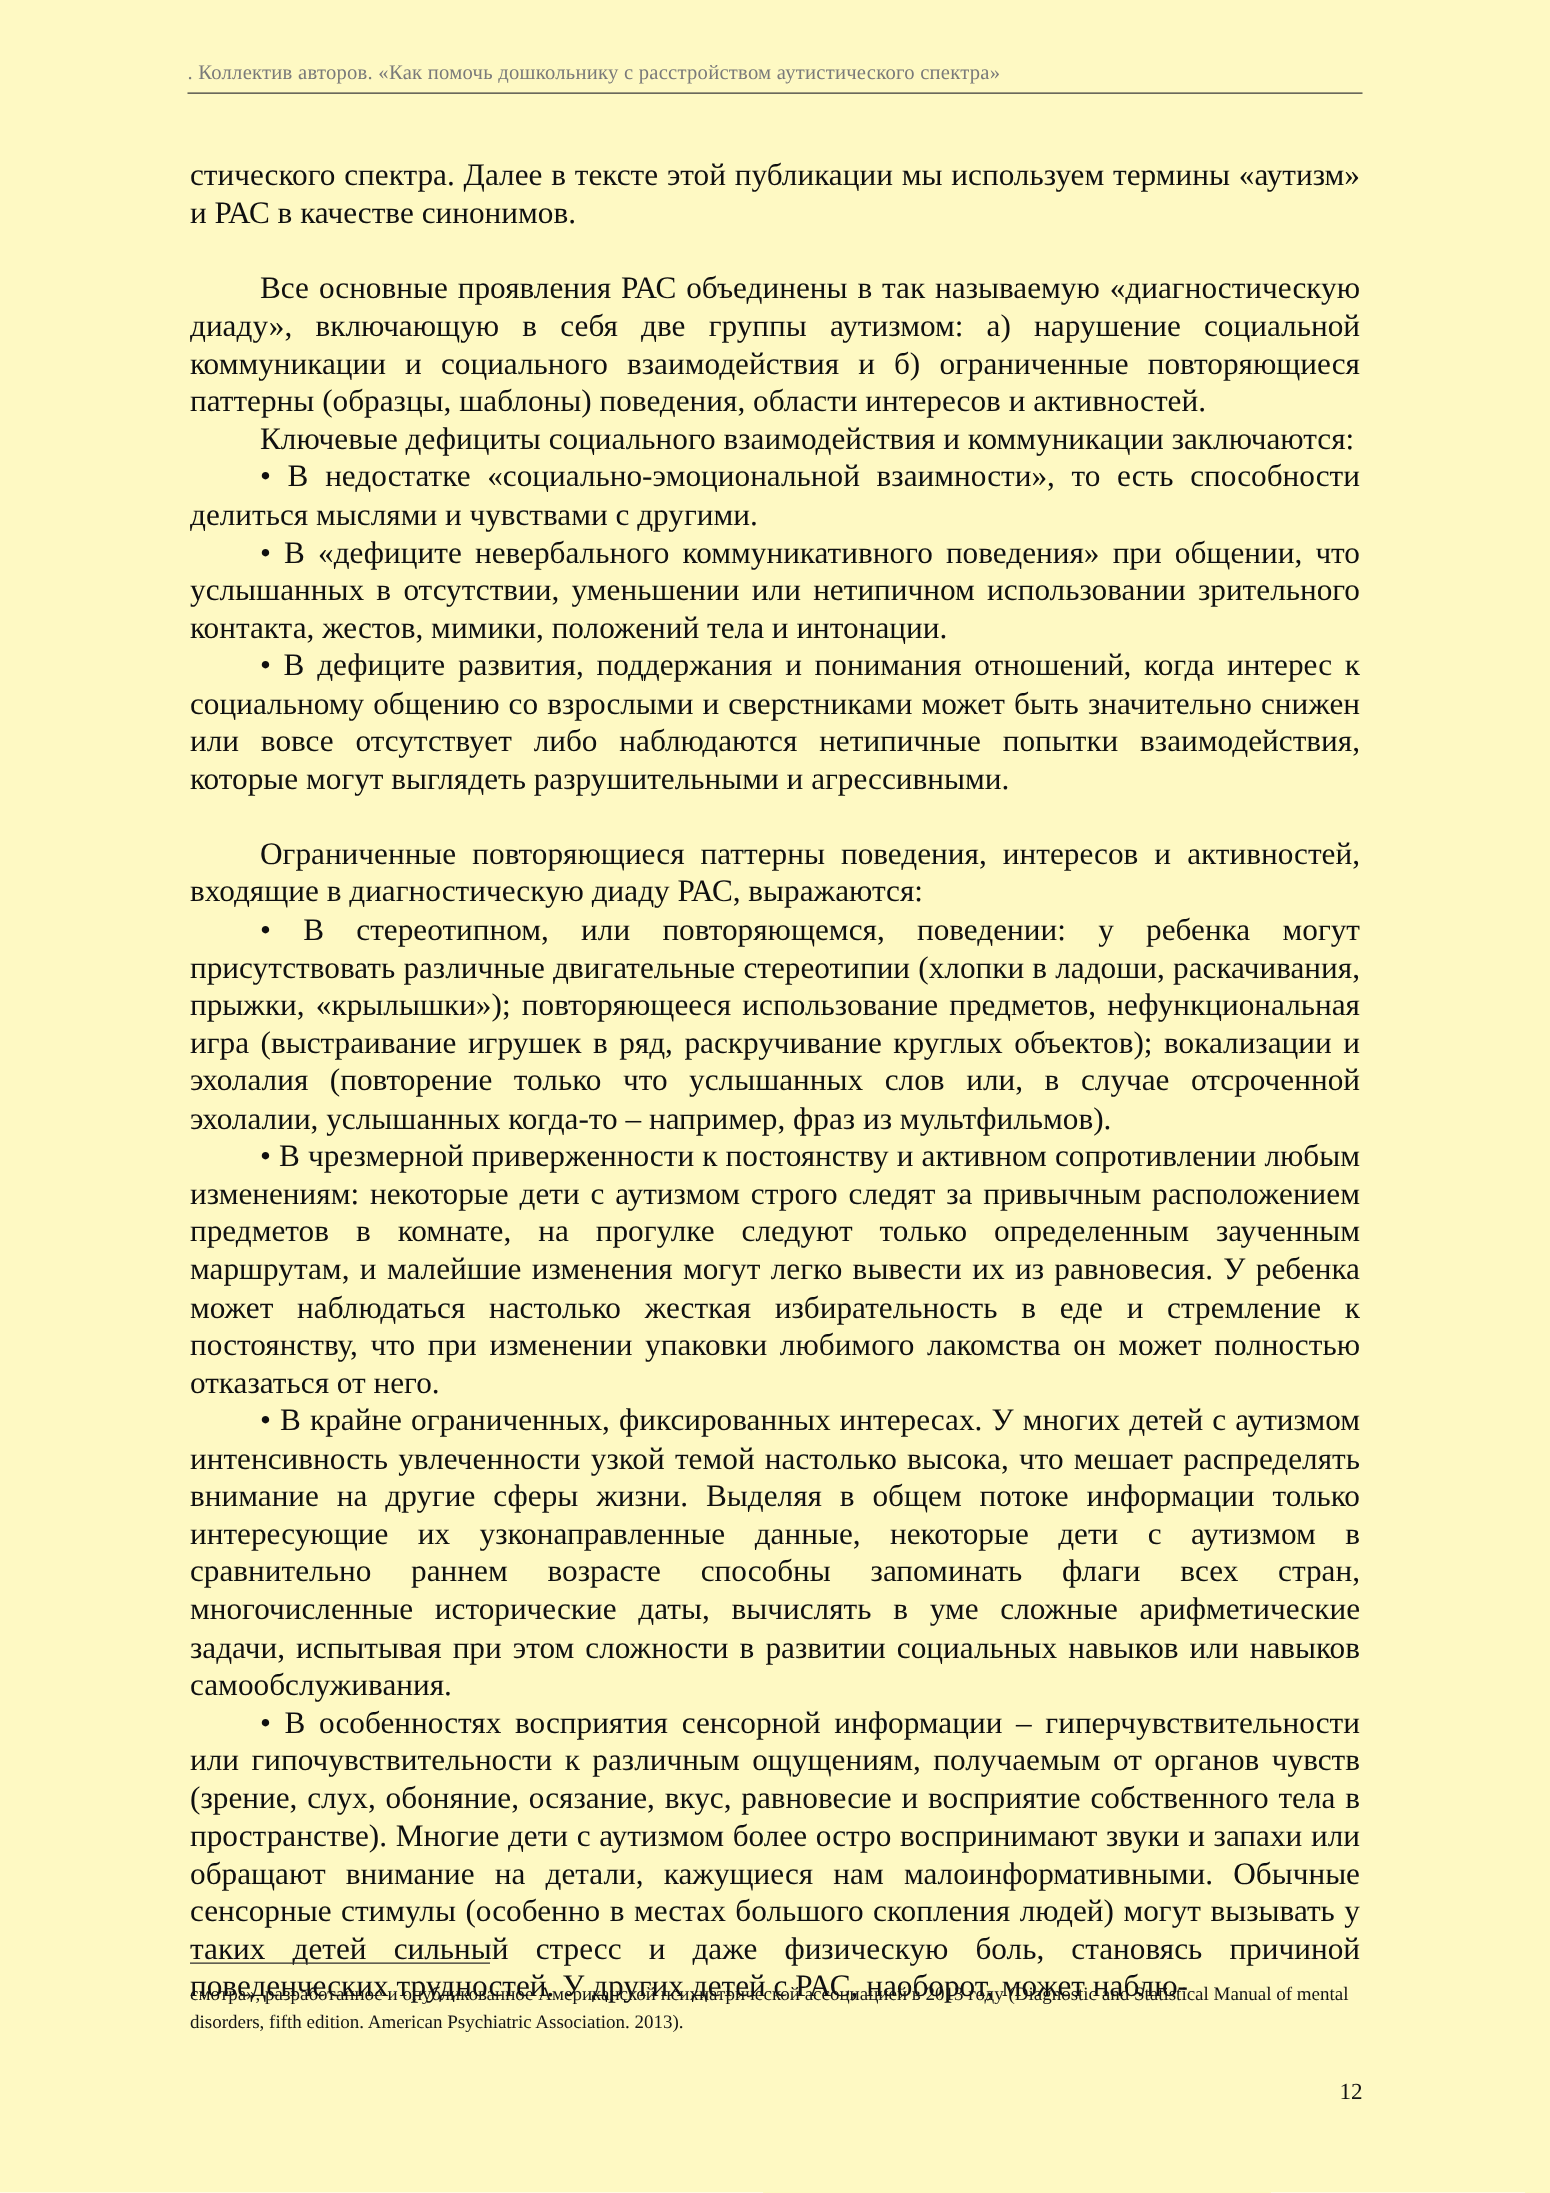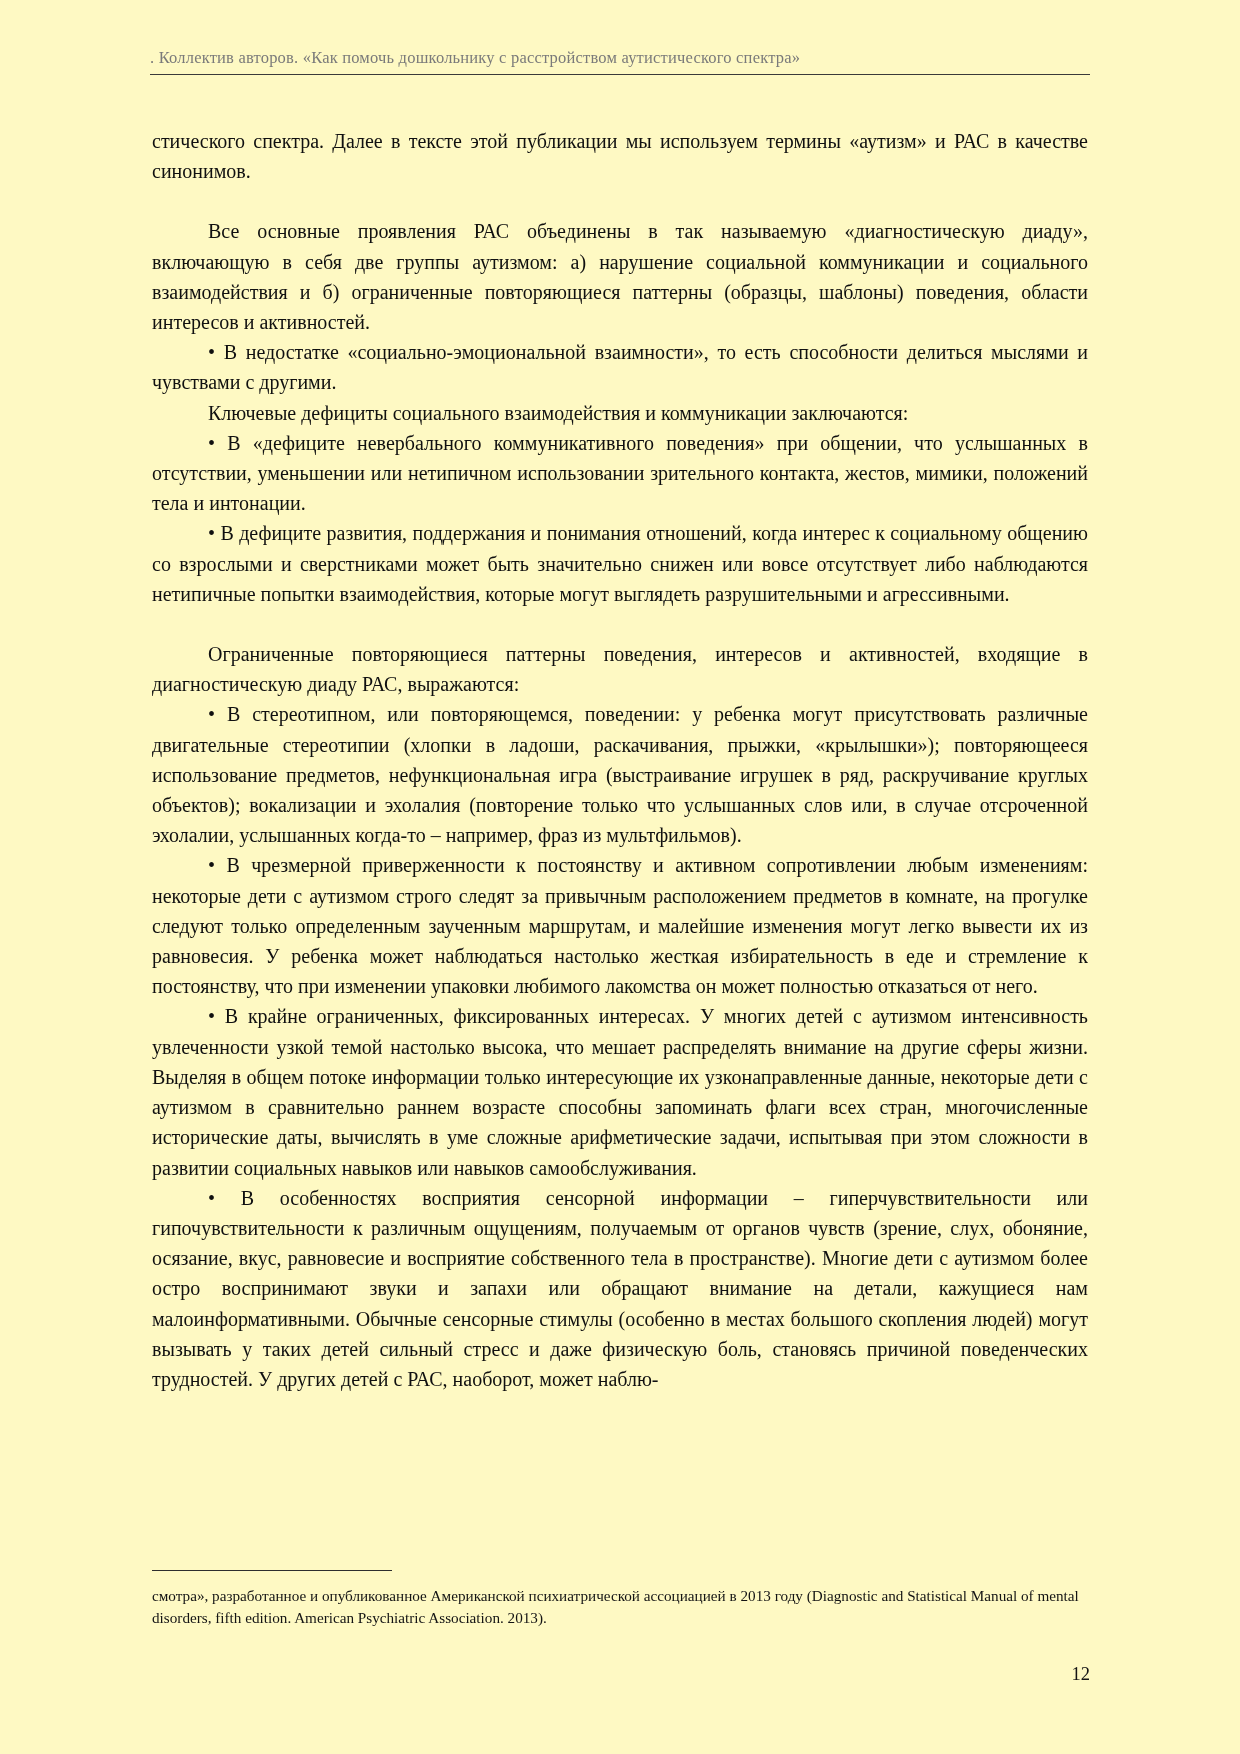--- a/index.html
+++ b/index.html
@@ -43,21 +43,21 @@
   }
 
   
   .body-block {
     position: absolute;
     left: 152px;
     top: 126px;
     width: 936px;
   }
   .para {
-    font-size: 20px;
+    font-size: 25px;
     line-height: 30.2px;
     text-align: justify;
     text-justify: inter-word;
     margin: 0;
     hyphens: none;
   }
   .para.indent {
     text-indent: 56px;
   }
   .para.bullet {
@@ -107,23 +107,23 @@
   </div>
 
   <div class="body-block">
 
     <p class="para">стического спектра. Далее в тексте этой публикации мы используем термины «аутизм» и РАС в качестве синонимов.</p>
 
     <div class="gap-para"></div>
 
     <p class="para indent">Все основные проявления РАС объединены в так называемую «диагностическую диаду», включающую в себя две группы аутизмом: а) нарушение социальной коммуникации и социального взаимодействия и б) ограниченные повторяющиеся паттерны (образцы, шаблоны) поведения, области интересов и активностей.</p>
 
+    <p class="para indent">Ключевые дефициты социального взаимодействия и коммуникации заключаются:</p>
+
     <p class="para bullet">• В недостатке «социально-эмоциональной взаимности», то есть способности делиться мыслями и чувствами с другими.</p>
-
-    <p class="para indent">Ключевые дефициты социального взаимодействия и коммуникации заключаются:</p>
 
     <p class="para bullet">• В «дефиците невербального коммуникативного поведения» при общении, что услышанных в отсутствии, уменьшении или нетипичном использовании зрительного контакта, жестов, мимики, положений тела и интонации.</p>
 
     <p class="para bullet">• В дефиците развития, поддержания и понимания отношений, когда интерес к социальному общению со взрослыми и сверстниками может быть значительно снижен или вовсе отсутствует либо наблюдаются нетипичные попытки взаимодействия, которые могут выглядеть разрушительными и агрессивными.</p>
 
     <div class="gap-para"></div>
 
     <p class="para indent">Ограниченные повторяющиеся паттерны поведения, интересов и активностей, входящие в диагностическую диаду РАС, выражаются:</p>
 
     <p class="para bullet">• В стереотипном, или повторяющемся, поведении: у ребенка могут присутствовать различные двигательные стереотипии (хлопки в ладоши, раскачивания, прыжки, «крылышки»); повторяющееся использование предметов, нефункциональная игра (выстраивание игрушек в ряд, раскручивание круглых объектов); вокализации и эхолалия (повторение только что услышанных слов или, в случае отсроченной эхолалии, услышанных когда-то – например, фраз из мультфильмов).</p>

